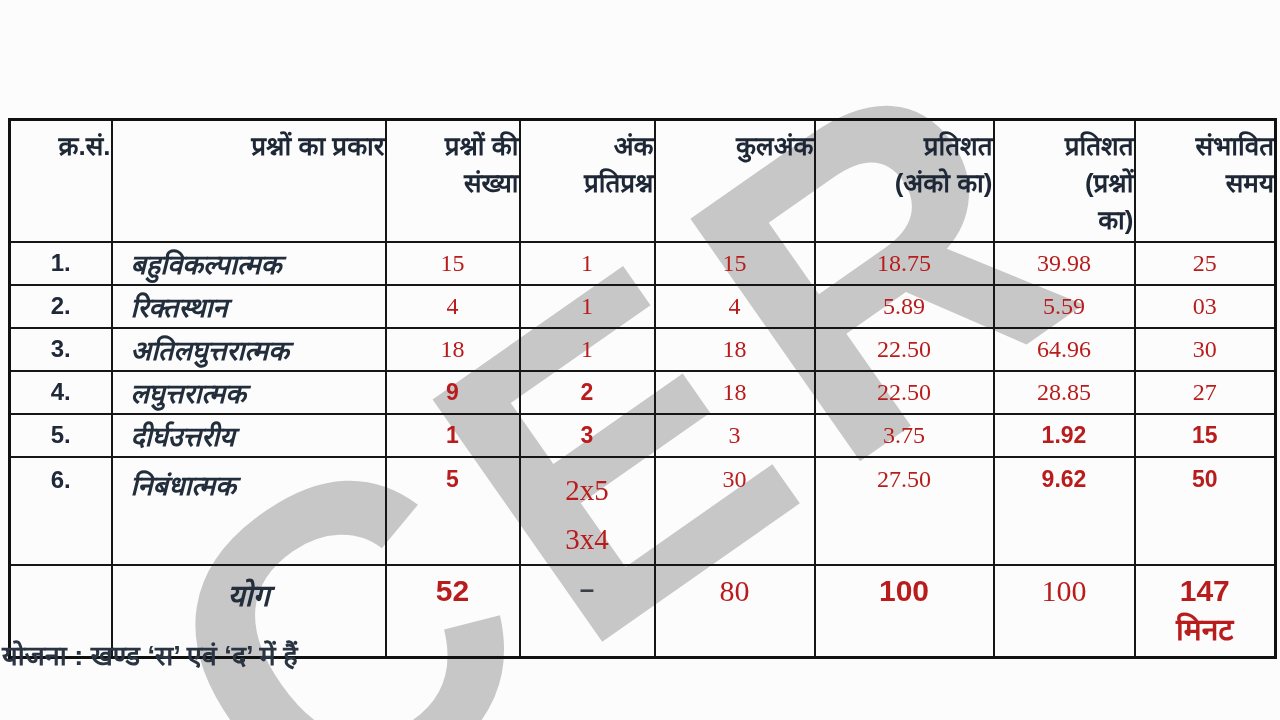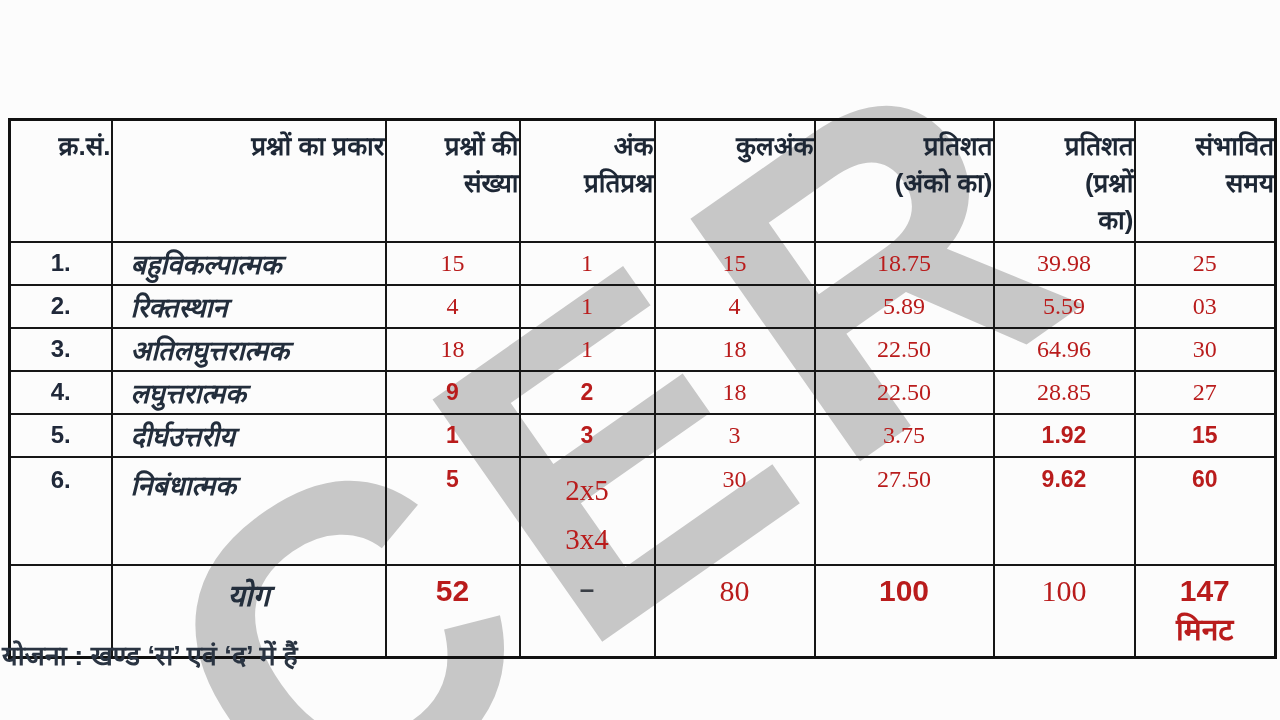--- a/index.html
+++ b/index.html
@@ -163,21 +163,21 @@
       </tr>
       <tr class="tall" style="height:87px">
         <td class="serial">6.</td>
         <td class="dev left">निबंधात्मक</td>
         <td class="sans">5</td>
         <td class="big-serif">2x5
 3x4</td>
         <td class="serif">30</td>
         <td class="serif">27.50</td>
         <td class="sans">9.62</td>
-        <td class="sans">60</td>
+        <td class="sans">50</td>
       </tr>
       <tr class="tall total-row" style="height:92px">
         <td></td>
         <td class="dev">योग</td>
         <td class="sans">52</td>
         <td class="dash">–</td>
         <td class="serif">80</td>
         <td class="sans">100</td>
         <td class="serif">100</td>
         <td class="sans">147

